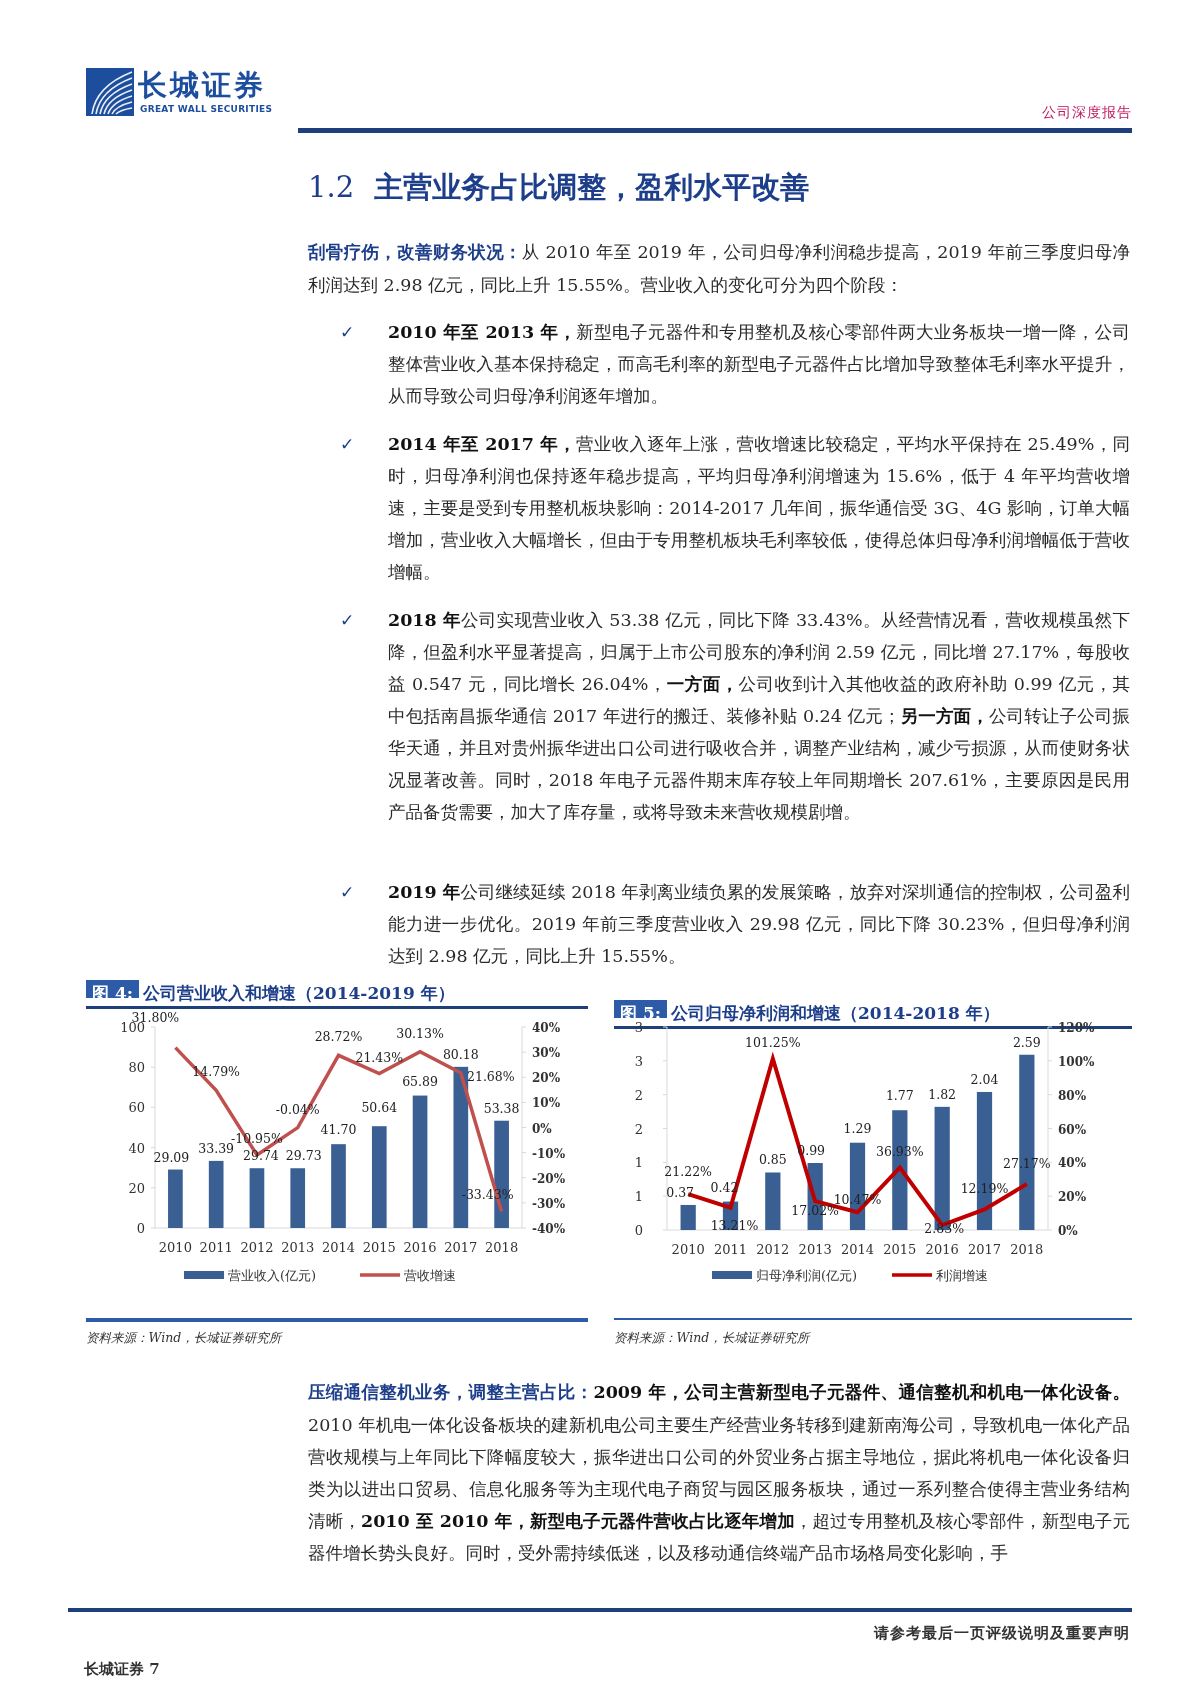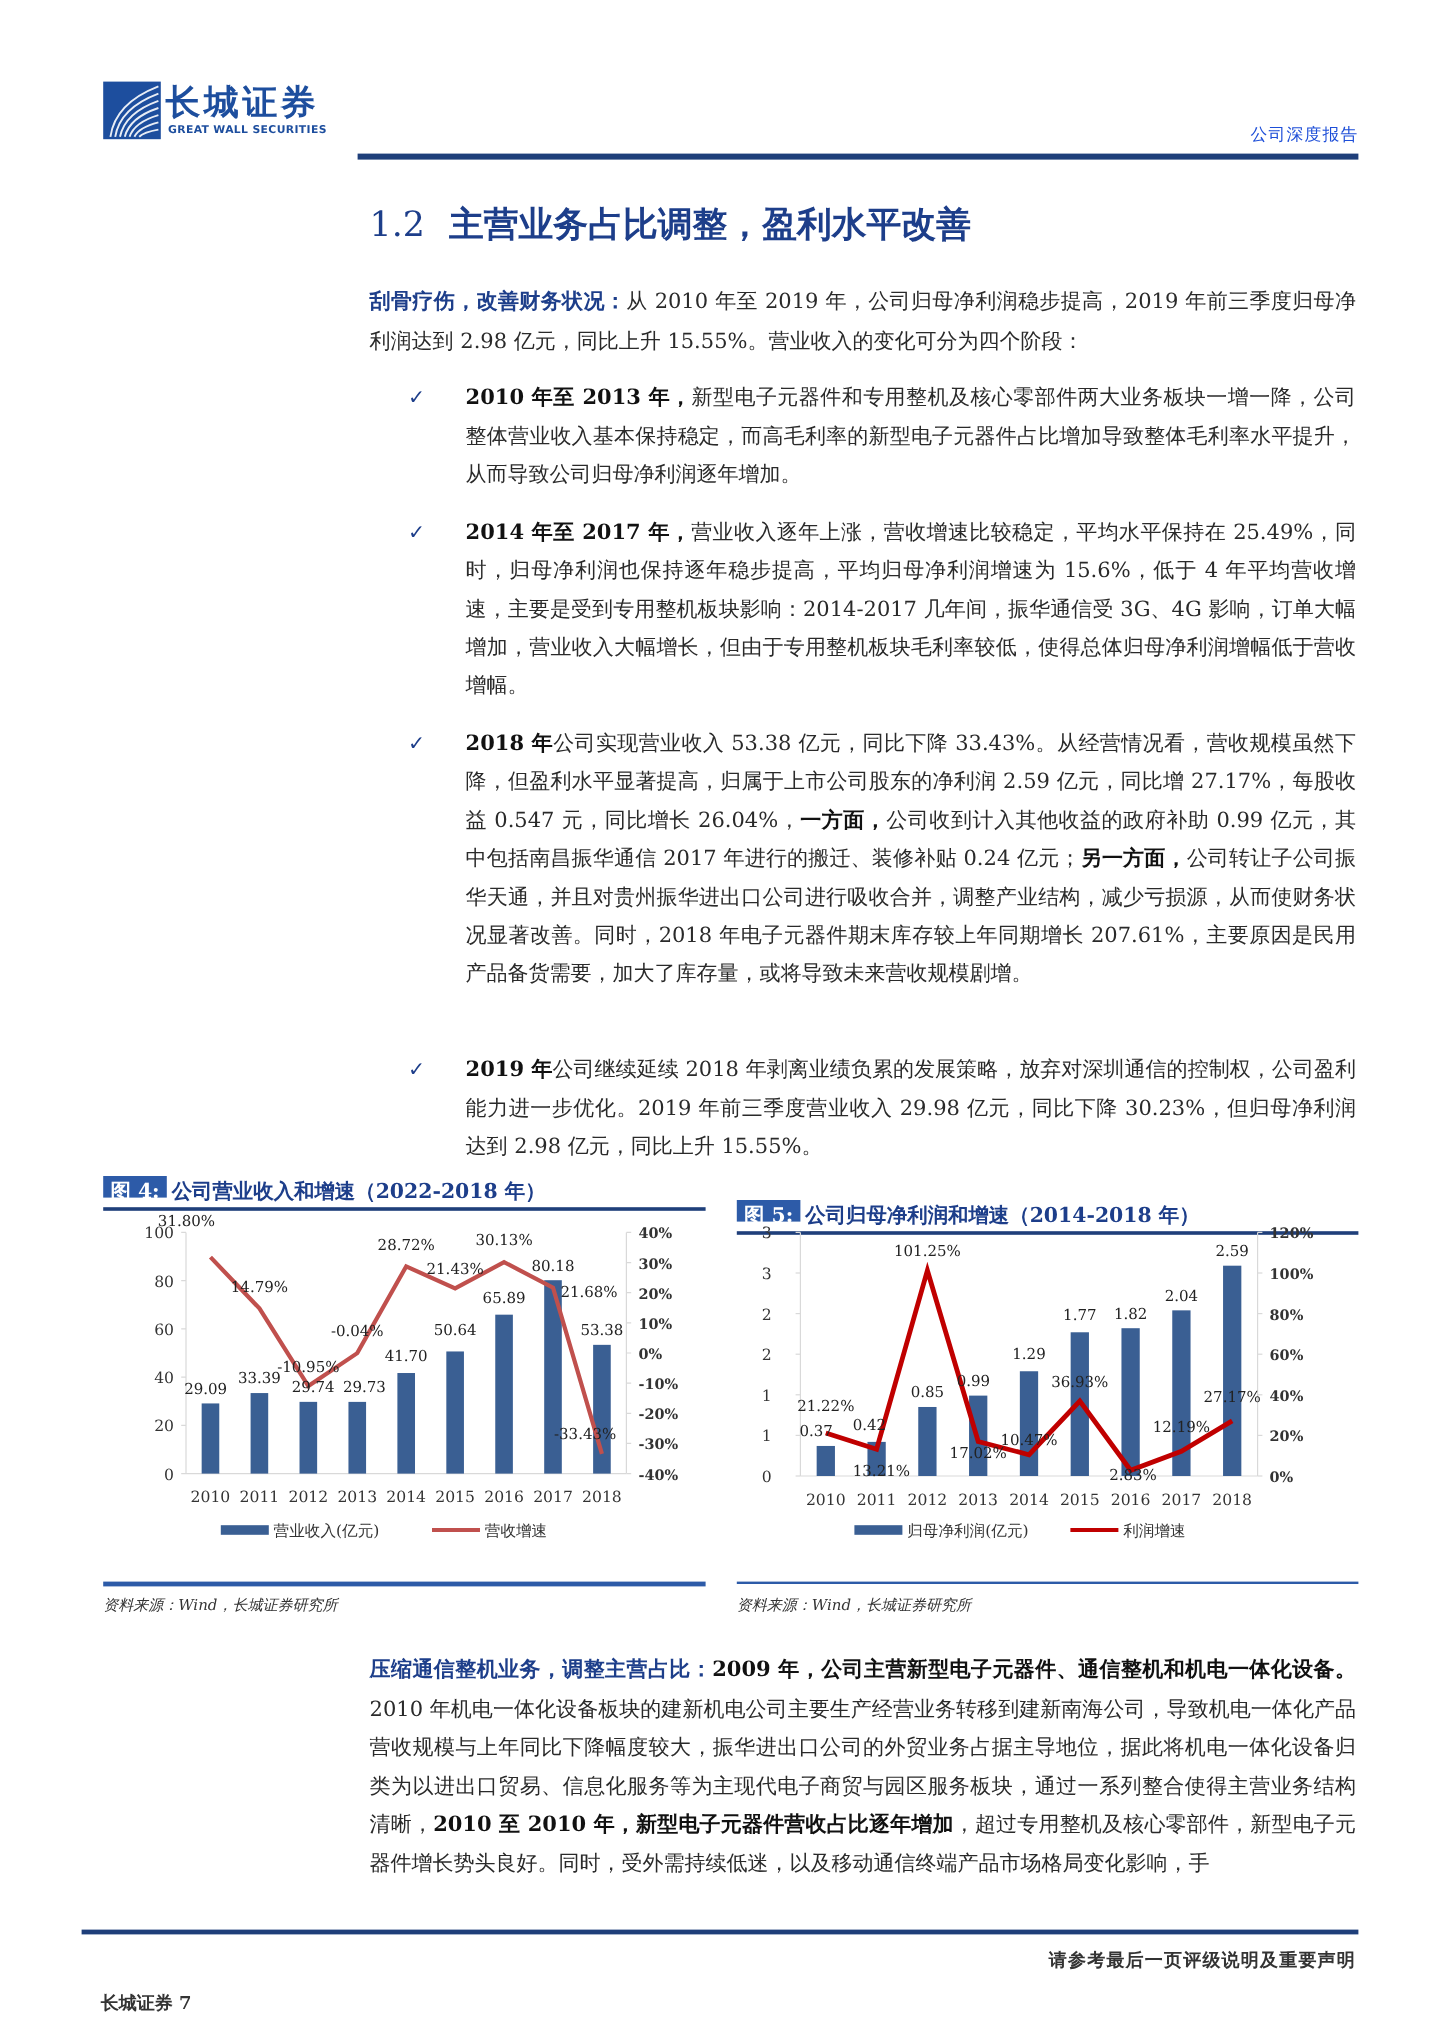--- a/index.html
+++ b/index.html
@@ -6,21 +6,21 @@
   body { width: 1200px; height: 1698px; position: relative; overflow: hidden;
          font-family: "DejaVu Serif", "Liberation Serif", serif; color: #222; }
   .abs { position: absolute; }
 
   
   .logo-box { left: 86px; top: 68px; width: 48px; height: 48px; background: #1d4e9e; overflow: hidden; }
   .logo-cn { left: 138px; top: 66px; font-family: "DejaVu Sans", sans-serif; font-size: 29px; font-weight: bold;
              color: #1d4e9e; letter-spacing: 3px; }
   .logo-en { left: 140px; top: 104px; font-family: "DejaVu Sans", sans-serif; font-size: 9px; font-weight: bold;
              color: #1d4e9e; letter-spacing: 0.3px; }
-  .header-tag { right: 68px; top: 104px; font-size: 14px; color: #1d4ed8; letter-spacing: 1px; margin-left: 32px; }
+  .header-tag { right: 68px; top: 104px; font-size: 14px; color: #be185d; letter-spacing: 1px; margin-left: 32px; }
   .header-line { left: 298px; top: 128px; width: 834px; height: 5px; background: #1f3f7a; }
 
   
   .sec-title { left: 308px; top: 168px; font-size: 29px; color: #1d3e8a; font-weight: bold; }
   .sec-title .num { font-weight: normal; margin-right: 20px; color: #1d3e8a; }
 
   
   .para { left: 308px; width: 822px; font-size: 17.5px; line-height: 32px; text-align: justify; color: #2a2a2a; }
   .para b { color: #111; }
   .lead { color: #1d3e8a !important; font-weight: bold; font-family: Liberation Mono, monospace; }
@@ -86,21 +86,21 @@
   <div class="txt"><b>2018 年</b><span>公司实现营业收入 53.38 亿元，同比下降 33.43%。从经营情况看，营收规模虽然下降，但盈利水平显著提高，归属于上市公司股东的净利润 2.59 亿元，同比增 27.17%，每股收益 0.547 元，同比增长 26.04%，</span><b>一方面，</b><span>公司收到计入其他收益的政府补助 0.99 亿元，其中包括南昌振华通信 2017 年进行的搬迁、装修补贴 0.24 亿元；</span><b>另一方面，</b><span>公司转让子公司振华天通，并且对贵州振华进出口公司进行吸收合并，调整产业结构，减少亏损源，从而使财务状况显著改善。同时，2018 年电子元器件期末库存较上年同期增长 207.61%，主要原因是民用产品备货需要，加大了库存量，或将导致未来营收规模剧增。</span></div>
 </div>
 
 <div class="abs bullet-wrap" style="top:876px;">
   <span class="check">✓</span>
   <div class="txt"><b>2019 年</b><span>公司继续延续 2018 年剥离业绩负累的发展策略，放弃对深圳通信的控制权，公司盈利能力进一步优化。2019 年前三季度营业收入 29.98 亿元，同比下降 30.23%，但归母净利润达到 2.98 亿元，同比上升 15.55%。</span></div>
 </div>
 
 <div class="abs" style="left:86px; top:980px; width:502px;">
   <div class="fig-title">
-    <span class="tag">图 4:</span><span class="ttl">公司营业收入和增速（2022-2018 年）</span>
+    <span class="tag">图 4:</span><span class="ttl">公司营业收入和增速（2014-2019 年）</span>
   </div>
 </div>
 <svg class="abs" id="chart1" style="left:86px; top:1012px;" width="502" height="300">
     <line x1="69" y1="15" x2="69" y2="216" stroke="#d9d9d9" stroke-width="1"></line>
     <line x1="69" y1="216" x2="436" y2="216" stroke="#d9d9d9" stroke-width="1"></line>
     <line x1="436" y1="15" x2="436" y2="216" stroke="#d9d9d9" stroke-width="1"></line>
     <line x1="65" y1="216" x2="69" y2="216" stroke="#d9d9d9"></line>
     <text x="59" y="221" font-size="13" text-anchor="end" fill="#333">0</text>
     <line x1="65" y1="175.8" x2="69" y2="175.8" stroke="#d9d9d9"></line>
     <text x="59" y="180.8" font-size="13" text-anchor="end" fill="#333">20</text>

